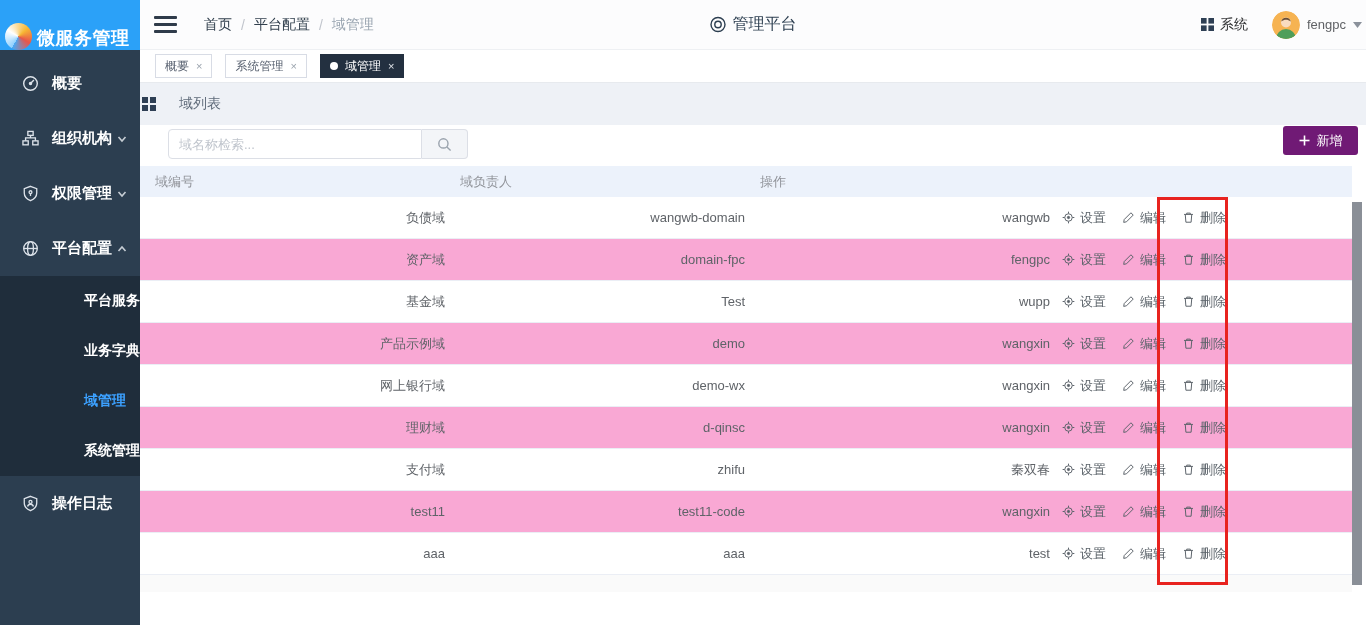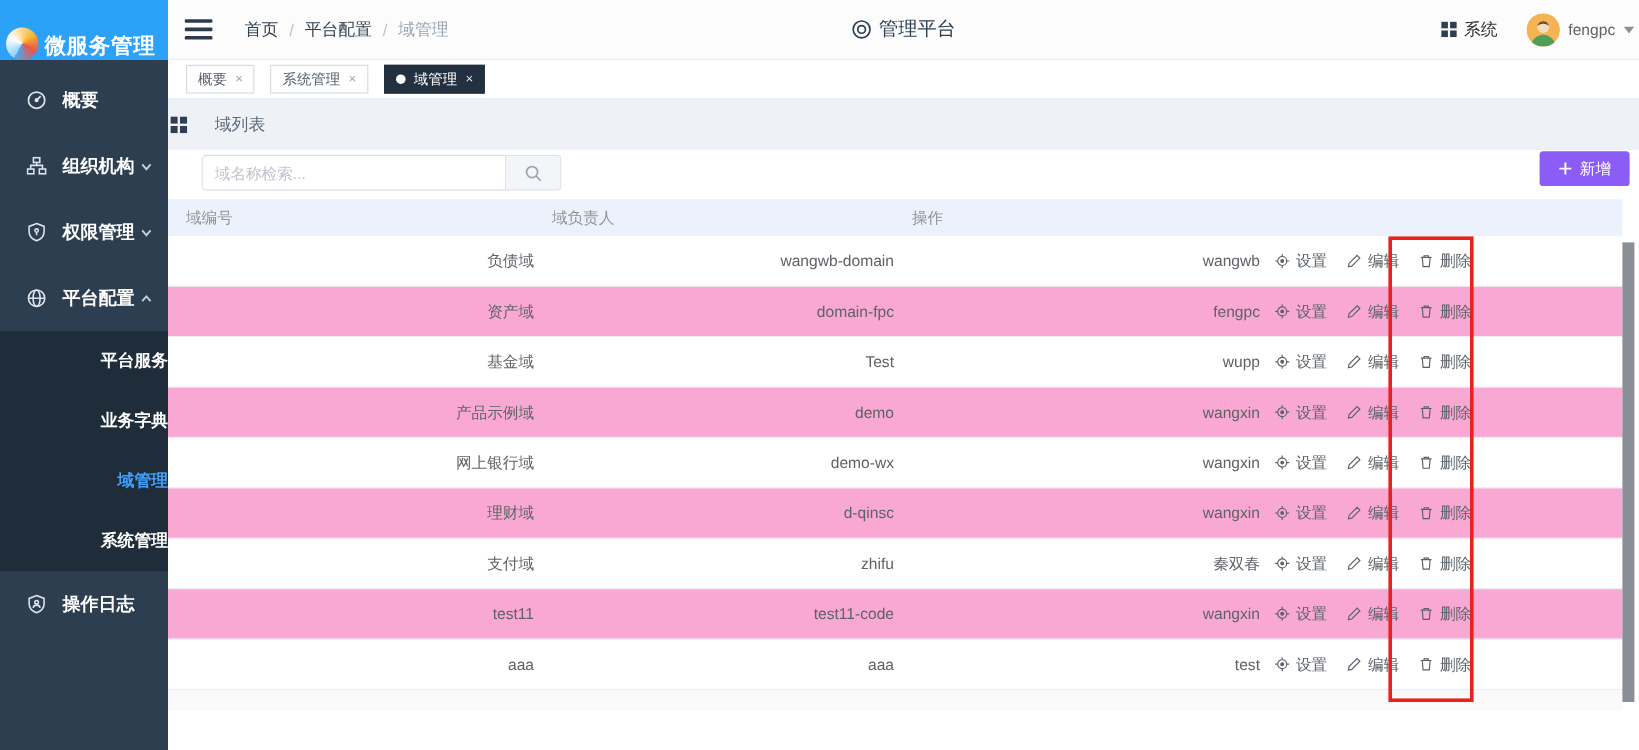--- a/index.html
+++ b/index.html
@@ -13,21 +13,21 @@
   .logo-swirl { width:27px; height:27px; border-radius:50%;
     background:conic-gradient(from 210deg,#8fd0ff,#ffffff 25%,#f7b733 55%,#e8554a 75%,#4aa9f5 100%); flex:0 0 auto; }
   .logo-title { color:#fff; font-size:18px; font-weight:bold; letter-spacing:.5px; white-space:nowrap; }
   .menu { padding-top:6px; }
   .menu-item { height:55px; display:flex; align-items:center; padding:0 12px 0 22px; color:#fff;
     font-size:15px; font-weight:600; cursor:pointer; }
   .menu-item .mi-icon { width:17px; height:17px; margin-right:13px; flex:0 0 auto; }
   .menu-item .chev { margin-left:auto; width:12px; height:12px; }
   .submenu { background:#1f2d3b; }
   .submenu-item { height:50px; display:flex; align-items:center; padding-left:84px; color:#fff;
-    font-size:14px; font-weight:600; cursor:pointer;justify-content:flex-end; }
+    font-size:14px; font-weight:600; cursor:pointer; }
   .submenu-item.active { color:#3ca1ff; }
 
   
   .topbar { position:absolute; left:140px; top:0; width:1226px; height:50px; background:#fcfcfd;
     border-bottom:1px solid #eef0f3; display:flex; align-items:center; z-index:2; }
   .hamburger { width:23px; height:17px; margin-left:14px; display:flex; flex-direction:column;
     justify-content:space-between; cursor:pointer; }
   .hamburger span { display:block; height:3px; background:#2f3b4a; border-radius:1px; }
   .breadcrumb { display:flex; align-items:center; gap:9px; margin-left:27px; font-size:14px; color:#32404e; }
   .bc-sep { color:#c0c4cc; }
@@ -57,21 +57,21 @@
 
   
   .toolbar { position:absolute; left:140px; top:125px; width:1226px; height:41px; background:#fff; }
   .search-wrap { position:absolute; left:8px; top:4px; display:flex;margin-left:20px; }
   .search-input { width:254px; height:30px; border:1px solid #dcdfe6; border-radius:4px 0 0 4px;
     padding:0 10px; font-size:13px; color:#606266; outline:none;
     font-family:"Liberation Sans","DejaVu Sans",sans-serif; }
   .search-input::placeholder { color:#bfc4cc; }
   .search-btn { width:46px; height:30px; background:#f3f5f8; border:1px solid #dcdfe6; border-left:none;
     border-radius:0 4px 4px 0; display:flex; align-items:center; justify-content:center; cursor:pointer; }
-  .add-btn { position:absolute; left:1143px; top:1px; width:75px; height:29px; background:#8b5cf6;
+  .add-btn { position:absolute; left:1143px; top:1px; width:75px; height:29px; background:#701a75;
     color:#fff; border:none; border-radius:3px; font-size:13px; display:flex; align-items:center;
     justify-content:center; gap:7px; cursor:pointer; font-family:"Liberation Sans","DejaVu Sans",sans-serif; }
 
   
   .table { position:absolute; left:140px; top:166px; width:1212px; z-index:1; }
   .thead, .trow { display:grid; grid-template-columns:305px 300px 305px 1fr; align-items:center; }
   .thead { height:31px; background:#ecf2fb; color:#909399; font-size:13px; }
   .thead > div, .trow > div { padding-left:15px; }
   .trow { height:42px; background:#fff; border-bottom:1px solid #ebeef5; font-size:13px; color:#5f6368;text-align:right; }
   .trow.alt { background:#f9a8d4; }

